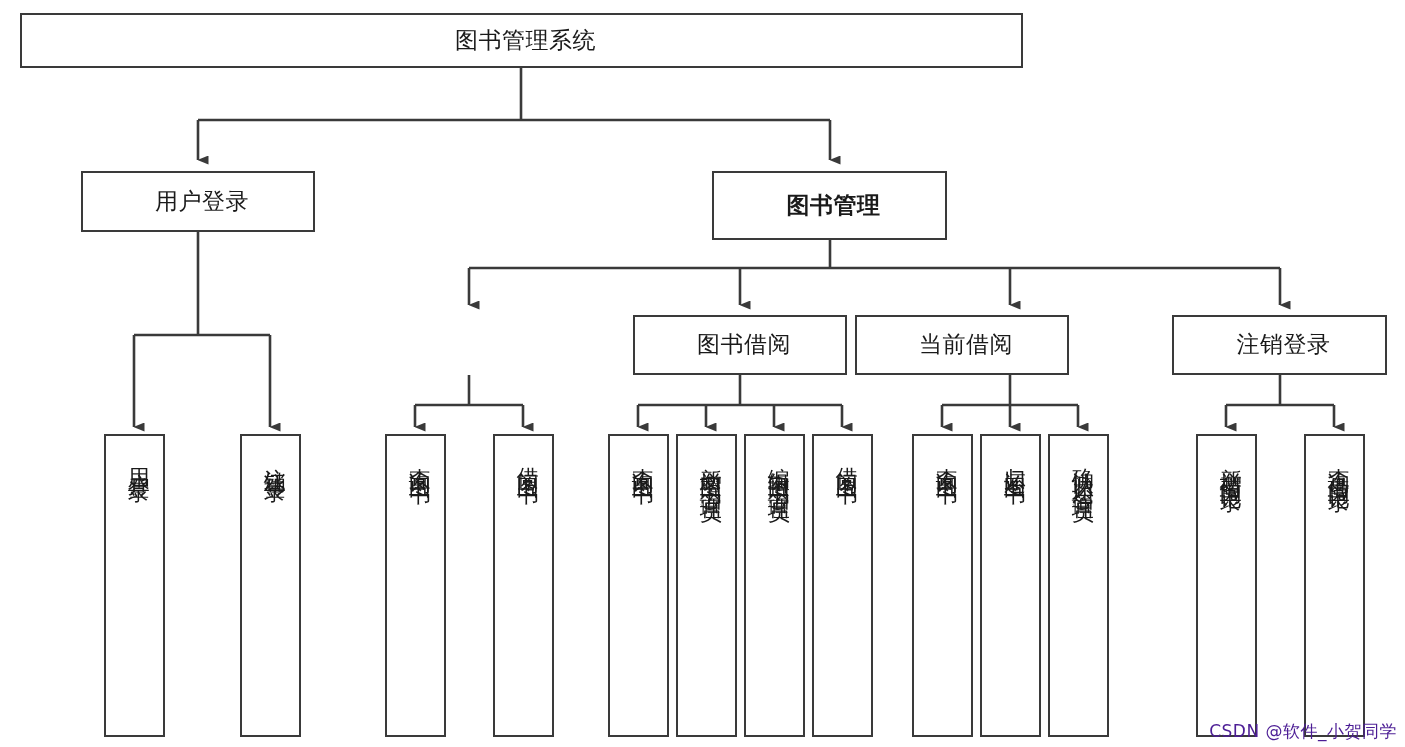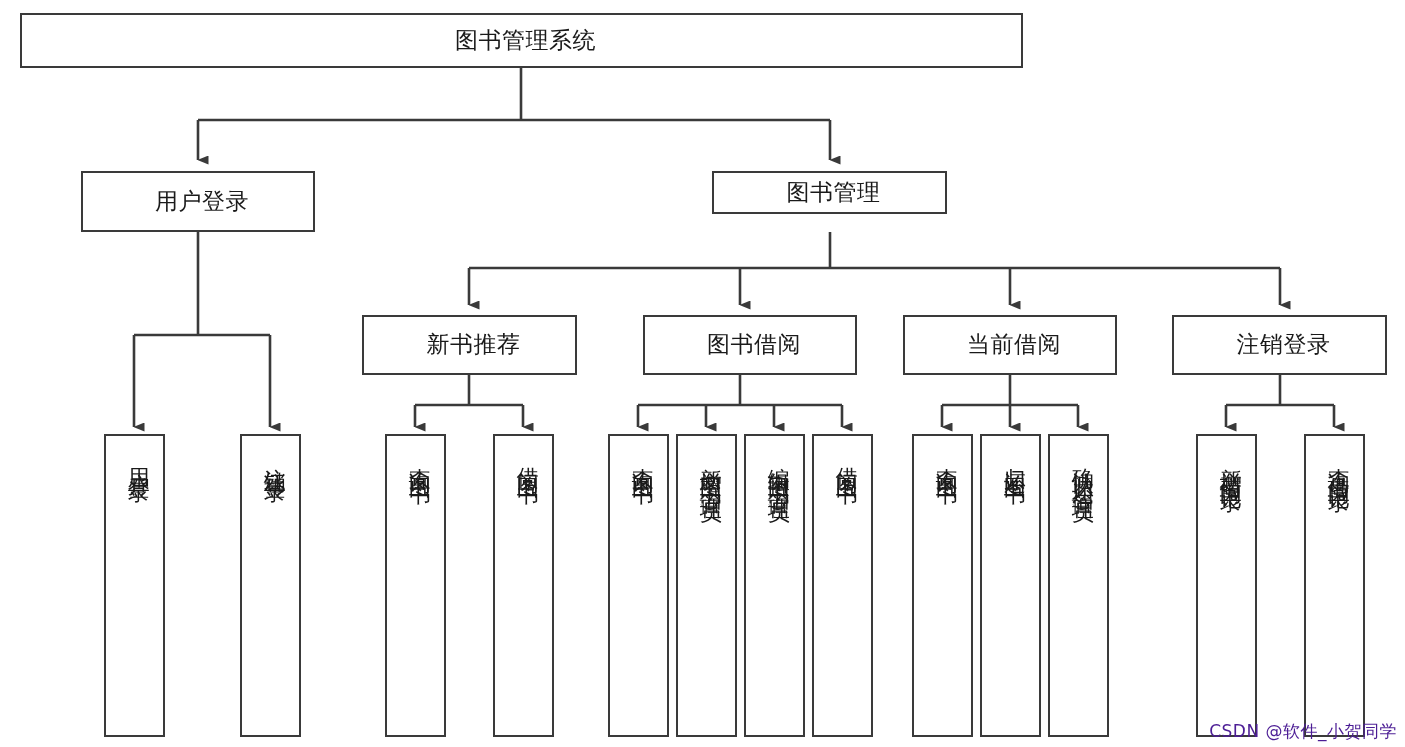--- a/index.html
+++ b/index.html
@@ -134,33 +134,30 @@
   </svg>
 
   <div class="node horiz" style="left:20px; top:13px; width:1003px; height:55px;">
     <span class="node-label">图书管理系统</span>
   </div>
 
   <div class="node horiz" style="left:81px; top:171px; width:234px; height:61px;">
     <span class="node-label">用户登录</span>
   </div>
 
-  <div class="node horiz" style="left:712px; top:171px; width:235px; height:43px;">
+  <div class="node horiz" style="left:712px; top:171px; width:235px; height:69px;font-weight:bold;">
     <span class="node-label">图书管理</span>
   </div>
 
-  <div class="node horiz" style="left:362px; top:315px; width:215px; height:60px;">
-    <span class="node-label">新书推荐</span>
-  </div>
-
-  <div class="node horiz" style="left:633px; top:315px; width:214px; height:60px;margin-left:10px;">
+
+  <div class="node horiz" style="left:633px; top:315px; width:214px; height:60px;">
     <span class="node-label">图书借阅</span>
   </div>
 
-  <div class="node horiz" style="left:903px; top:315px; width:214px; height:60px;">
+  <div class="node horiz" style="left:855px; top:315px; width:214px; height:60px;">
     <span class="node-label">当前借阅</span>
   </div>
 
   <div class="node horiz" style="left:1172px; top:315px; width:215px; height:60px;">
     <span class="node-label">注销登录</span>
   </div>
 
   <div class="node vert" style="left:104px; top:434px; width:61px; height:303px;">
     <span class="node-label">用户登录</span>
   </div>

